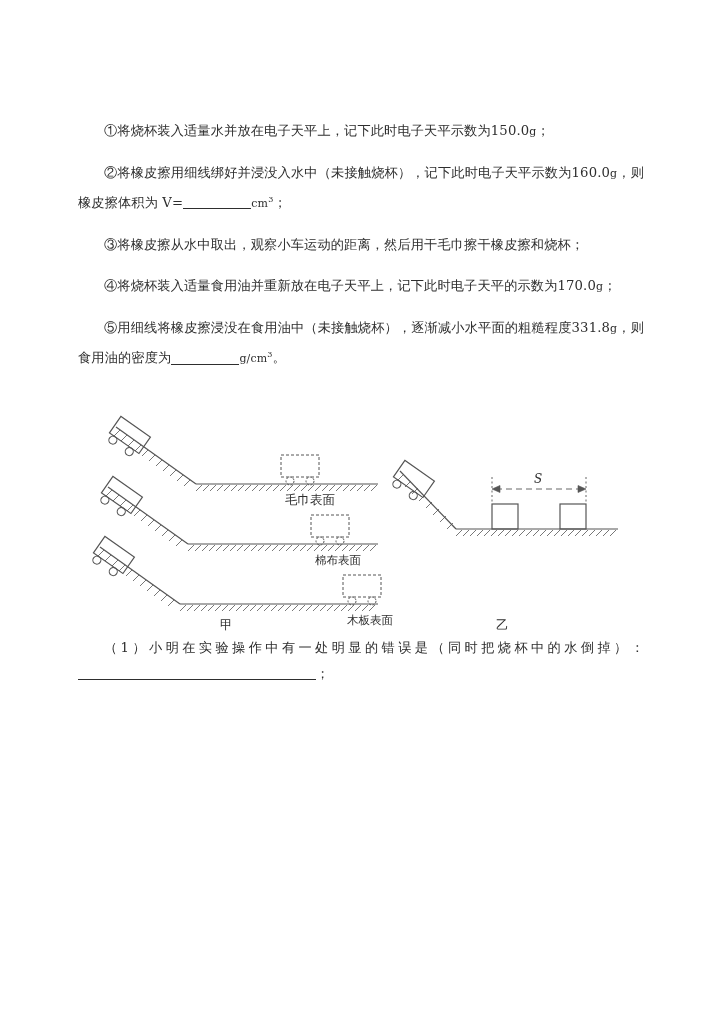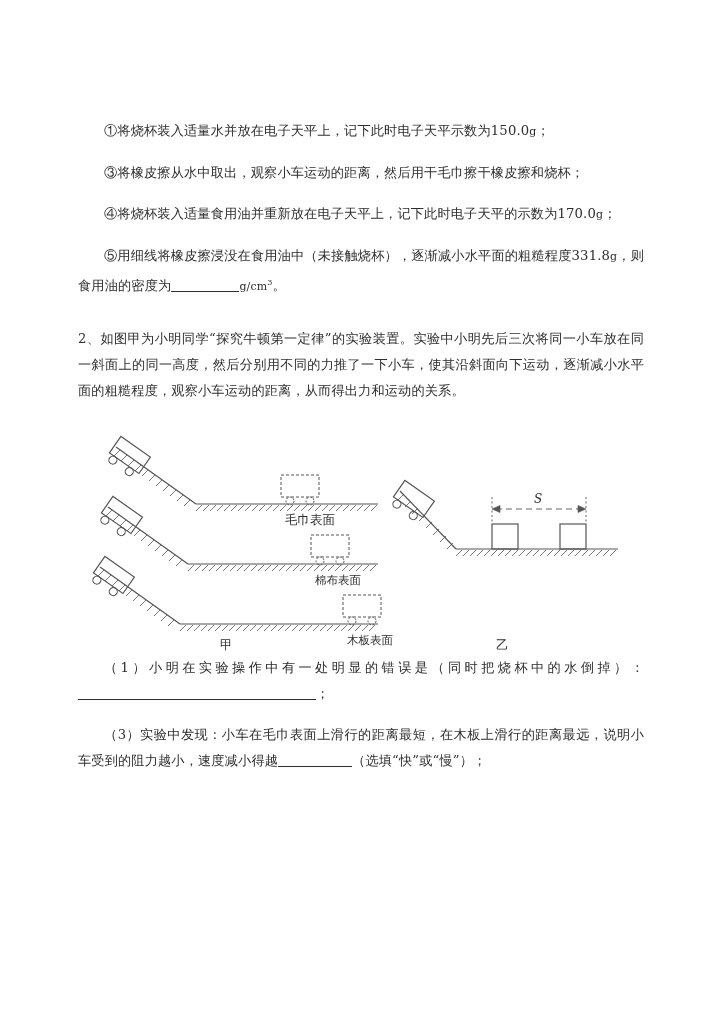--- a/index.html
+++ b/index.html
@@ -78,38 +78,38 @@
 </head>
 <body>
 
 <div class="page">
   <div class="content">
 
     <p class="para indent">
       <span>①</span><span>将烧杯装入适量水并放在电子天平上，记下此时电子天平示数为</span><span class="num">150.0</span><span class="unit">g</span><span>；</span>
     </p>
 
+    <p class="para indent">
+      <span>②</span><span>将橡皮擦用细线绑好并浸没入水中（未接触烧杯），记下此时电子天平示数为</span><span class="num">160.0</span><span class="unit">g</span><span>，则橡皮擦体积为 V=</span><span class="blank blank-sm"></span><span class="unit">cm</span><span class="sup">3</span><span>；</span>
+    </p>
 
     <p class="para indent">
       <span>③</span><span>将橡皮擦从水中取出，观察小车运动的距离，然后用干毛巾擦干橡皮擦和烧杯；</span>
     </p>
 
     <p class="para indent">
       <span>④</span><span>将烧杯装入适量食用油并重新放在电子天平上，记下此时电子天平的示数为</span><span class="num">170.0</span><span class="unit">g</span><span>；</span>
     </p>
 
     <p class="para indent">
       <span>⑤</span><span>用细线将橡皮擦浸没在食用油中（未接触烧杯），逐渐减小水平面的粗糙程度</span><span class="num">331.8</span><span class="unit">g</span><span>，则食用油的密度为</span><span class="blank blank-sm"></span><span class="unit">g/cm</span><span class="sup">3</span><span>。</span>
     </p>
 
 
     <div class="q2-wrap">
-      <p class="para noindent">
-        <span>2、</span><span>如图甲为小明同学“探究牛顿第一定律”的实验装置。实验中小明先后三次将同一小车放在同一斜面上的同一高度，然后分别用不同的力推了一下小车，使其沿斜面向下运动，逐渐减小水平面的粗糙程度，观察小车运动的距离，从而得出力和运动的关系。</span>
-      </p>
 
       <div class="figure">
         <svg width="566" height="232" viewBox="0 0 566 232" xmlns="http://www.w3.org/2000/svg">
           <defs>
 
             <pattern id="hatchH" width="6" height="7" patternUnits="userSpaceOnUse">
               <path d="M6,0 L0,7" stroke="#555" stroke-width="0.9" fill="none"></path>
             </pattern>
           </defs>
 
@@ -356,19 +356,16 @@
             <text x="418" y="230" font-size="12.5" font-family="'DejaVu Serif','Liberation Serif',serif" fill="#2e2e2e">乙</text>
           </g>
         </svg>
       </div>
 
       <p class="para indent sub-q">
         <span>（1）</span><span>小明在实验操作中有一处明显的错误是（同时把烧杯中的水倒掉）：</span><span class="blank blank-lg"></span><span>；</span>
       </p>
 
 
-      <p class="para indent sub-q">
-        <span>（3）</span><span>实验中发现：小车在毛巾表面上滑行的距离最短，在木板上滑行的距离最远，说明小车受到的阻力越小，速度减小得越</span><span class="blank blank-md"></span><span>（选填“快”或“慢”）；</span>
-      </p>
 
     </div>
   </div>
 </div>
 
 </body></html>

